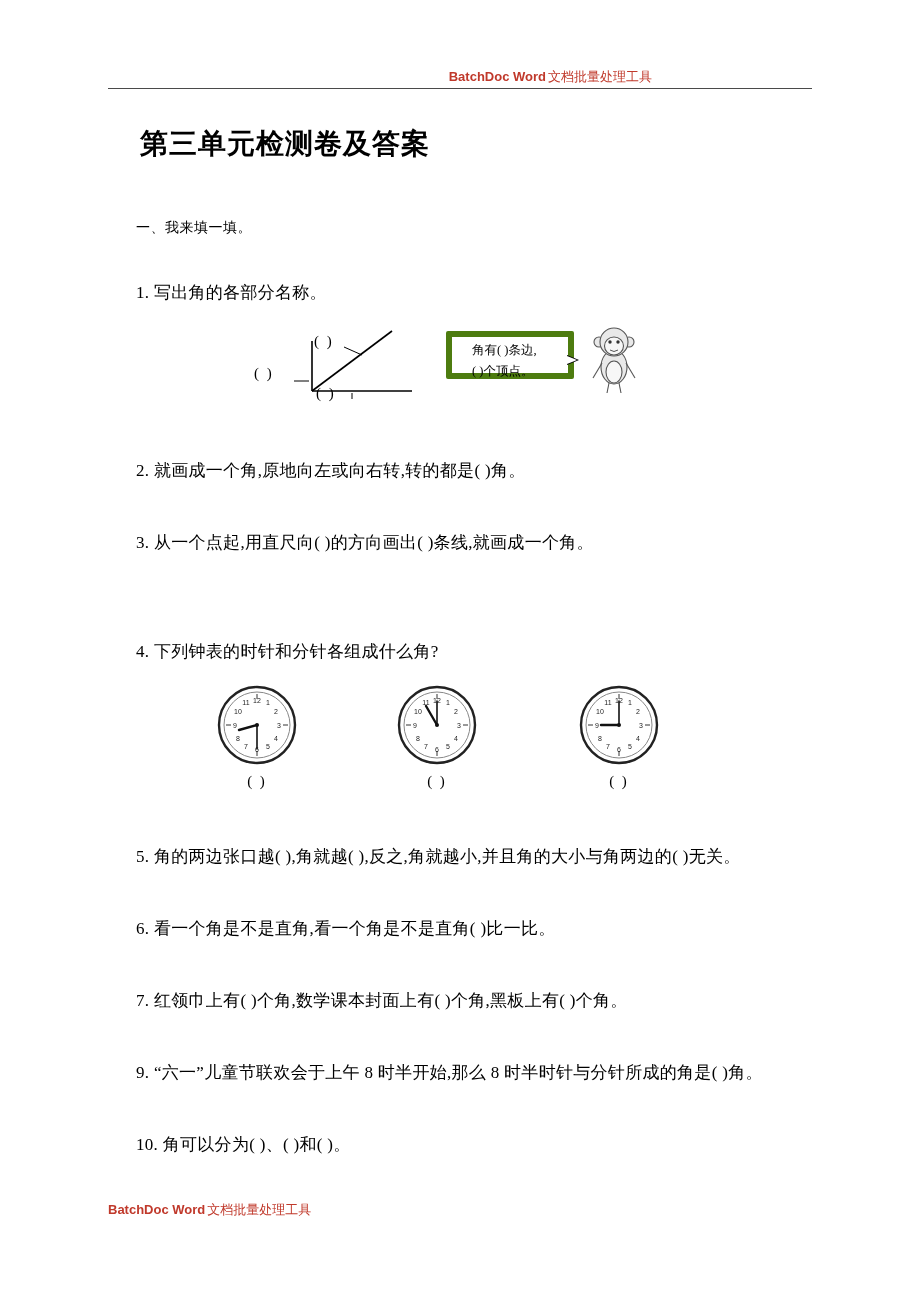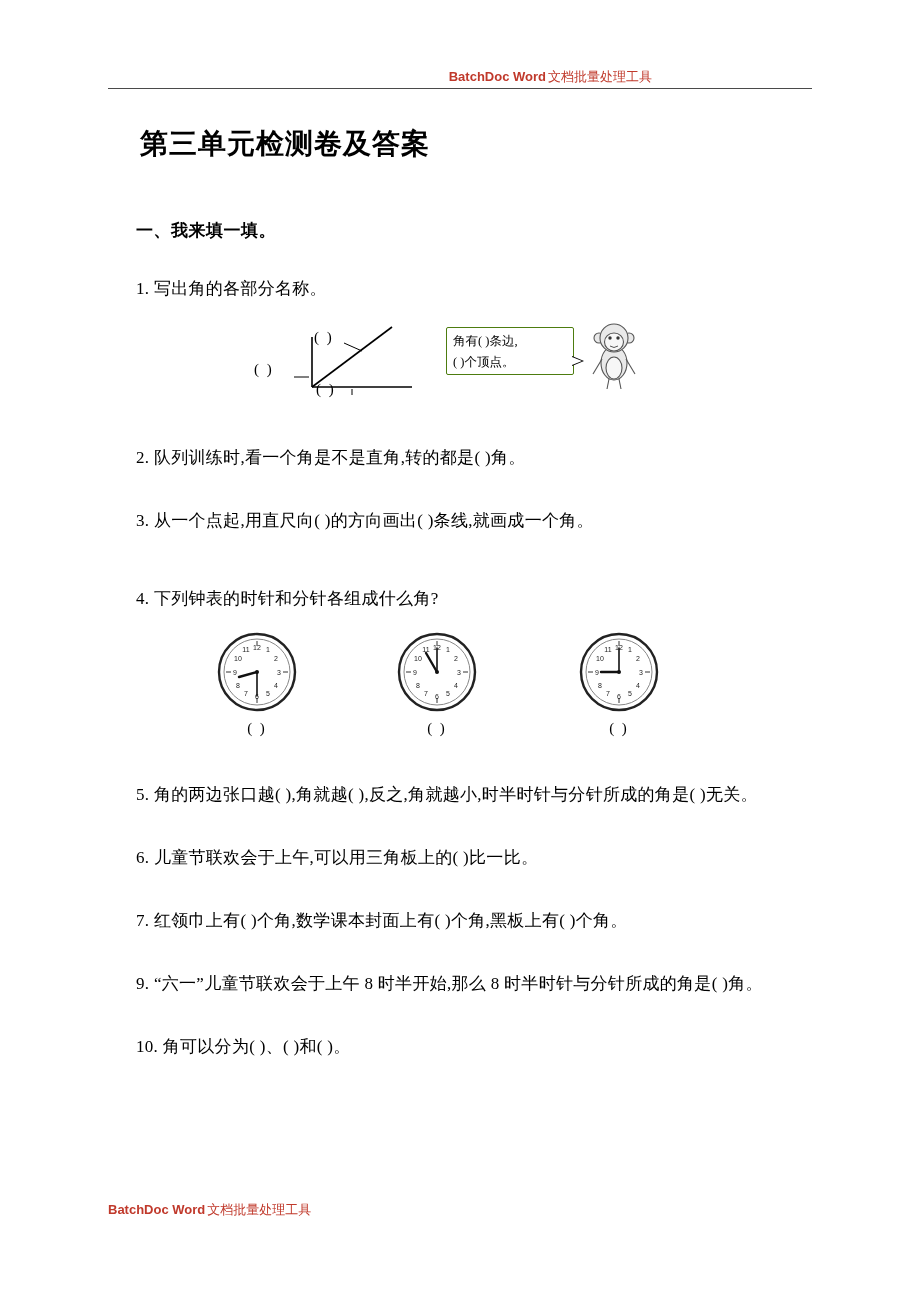--- a/index.html
+++ b/index.html
@@ -70,51 +70,50 @@
     width: 660px;
   }
   h1.doc-title {
     font-size: 28px;
     font-weight: bold;
     margin: 0 0 0 4px;
     letter-spacing: 1px;
     font-family: "Liberation Serif", serif;
   }
   .sec-head {
-    font-size: 17px;
+    font-size: 14px;
     margin-top: 56px;
     letter-spacing: .5px;
-    font-weight: bold;
   }
   .q {
     font-size: 17px;
-    margin-top: 30px;
+    margin-top: 39px;
     line-height: 1.95;
     letter-spacing: .3px;
   }
   .q-wide { width: 658px; }
 
   
   .fig-angle {
     position: relative;
     height: 92px;
     margin-top: 14px;
   }
   .angle-svg { position: absolute; left: 140px; top: 2px; }
   .bubble {
     position: absolute;
     left: 310px;
     top: 8px;
     width: 128px;
     height: 48px;
-    border: 1px solid #4d7c0f;
+    border: 6px solid #4d7c0f;
     border-radius: 2px;
     font-size: 12.5px;
     line-height: 21px;
-    padding: 3px 6px;
+    padding: 3px 20px;
     box-sizing: border-box;
     background: #fff;
   }
   .bubble .tail {
     position: absolute;
     right: -11px;
     bottom: 8px;
     width: 0; height: 0;
     border-top: 5px solid transparent;
     border-bottom: 5px solid transparent;
@@ -209,29 +208,29 @@
         <g fill="#333">
           <circle cx="22" cy="19" r="1.7"></circle>
           <circle cx="30" cy="19" r="1.7"></circle>
         </g>
         <path d="M22 27 q4 3 8 0" stroke="#555" fill="none" stroke-width="1"></path>
       </svg>
     </div>
 
     <div class="q">
       <span>2.</span>
-      <span>队列训练时,看一个角是不是直角,转的都是(        )角。</span>
+      <span>就画成一个角,原地向左或向右转,转的都是(        )角。</span>
     </div>
 
     <div class="q">
       <span>3.</span>
       <span>从一个点起,用直尺向(        )的方向画出(        )条线,就画成一个角。</span>
     </div>
 
-    <div class="q" style="margin-top:45px;">
+    <div class="q" style="margin-top:76px;">
       <span>4.</span>
       <span>下列钟表的时针和分针各组成什么角?</span>
     </div>
 
     <div class="fig-clocks">
 
       <div class="clock-item" style="left:66px;top:0;">
         <svg width="84" height="84" viewBox="0 0 84 84">
           <circle cx="42" cy="42" r="38" fill="#fff" stroke="#222" stroke-width="2.4"></circle>
           <circle cx="42" cy="42" r="33" fill="#fff" stroke="#888" stroke-width="1"></circle>
@@ -320,26 +319,26 @@
           <line x1="42" y1="42" x2="24" y2="42" stroke="#111" stroke-width="2.4" stroke-linecap="round"></line>
           <line x1="42" y1="42" x2="42" y2="18" stroke="#111" stroke-width="1.6" stroke-linecap="round"></line>
           <circle cx="42" cy="42" r="2" fill="#111"></circle>
         </svg>
         <div class="cap">(        )</div>
       </div>
     </div>
 
     <div class="q q-wide">
       <span>5.</span>
-      <span>角的两边张口越(        ),角就越(        ),反之,角就越小,时半时针与分针所成的角是(        )无关。</span>
+      <span>角的两边张口越(        ),角就越(        ),反之,角就越小,并且角的大小与角两边的(        )无关。</span>
     </div>
 
     <div class="q">
       <span>6.</span>
-      <span>儿童节联欢会于上午,可以用三角板上的(        )比一比。</span>
+      <span>看一个角是不是直角,看一个角是不是直角(        )比一比。</span>
     </div>
 
     <div class="q q-wide">
       <span>7.</span>
       <span>红领巾上有(        )个角,数学课本封面上有(        )个角,黑板上有(        )个角。</span>
     </div>
 
 
     <div class="q q-wide">
       <span>9.</span>

